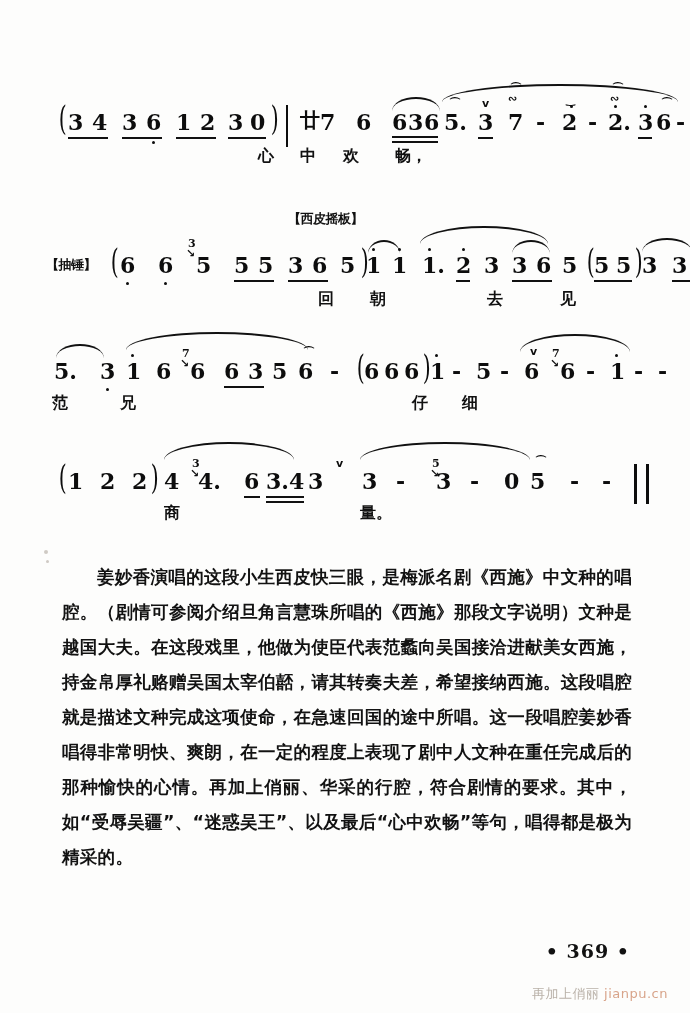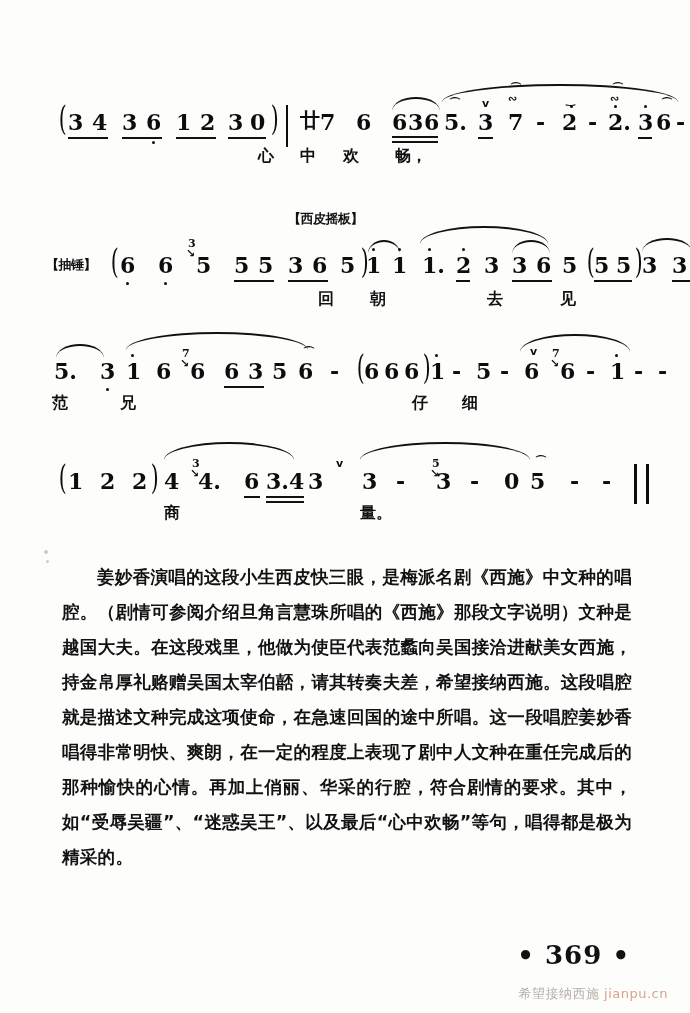--- a/index.html
+++ b/index.html
@@ -171,21 +171,21 @@
     margin: 0;
     text-indent: 2em;
   }
 
   
   .pagenum {
     position: absolute;
     right: 60px;
     top: 940px;
     font-family: "DejaVu Serif", serif;
-    font-size: 26px;
+    font-size: 19px;
     font-weight: 700;
     color: #111;
     letter-spacing: 1px;
   }
   .watermark {
     position: absolute;
     right: 22px;
     top: 985px;
     font-family: "DejaVu Sans", sans-serif;
     font-size: 13px;
@@ -460,17 +460,17 @@
     <p>姜妙香演唱的这段小生西皮快三眼，是梅派名剧《西施》中文种的唱腔。（剧情可参阅介绍旦角言慧珠所唱的《西施》那段文字说明）文种是越国大夫。在这段戏里，他做为使臣代表范蠡向吴国接洽进献美女西施，持金帛厚礼赂赠吴国太宰伯嚭，请其转奏夫差，希望接纳西施。这段唱腔就是描述文种完成这项使命，在急速回国的途中所唱。这一段唱腔姜妙香唱得非常明快、爽朗，在一定的程度上表现了剧中人文种在重任完成后的那种愉快的心情。再加上俏丽、华采的行腔，符合剧情的要求。其中，如“受辱吴疆”、“迷惑吴王”、以及最后“心中欢畅”等句，唱得都是极为精采的。</p>
   </div>
 
   <div class="pagenum">
     <span>•</span>
     <span>369</span>
     <span>•</span>
   </div>
 
   <div class="watermark">
-    <span>希望接纳西施</span>
+    <span>再加上俏丽</span>
     <span class="wm-url">jianpu.cn</span>
   </div>
 
 </div>
 
 </body></html>

